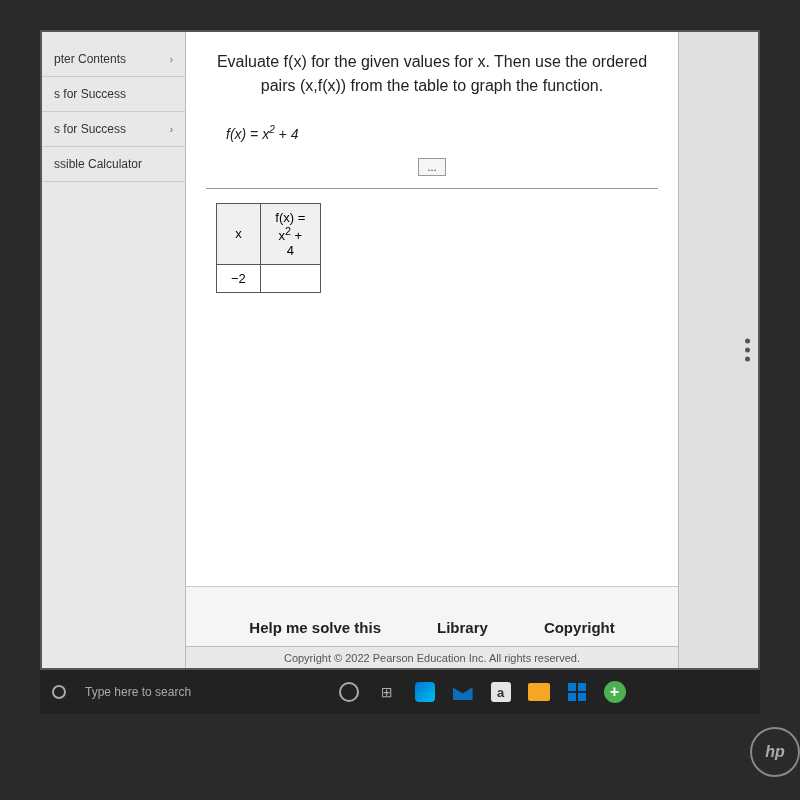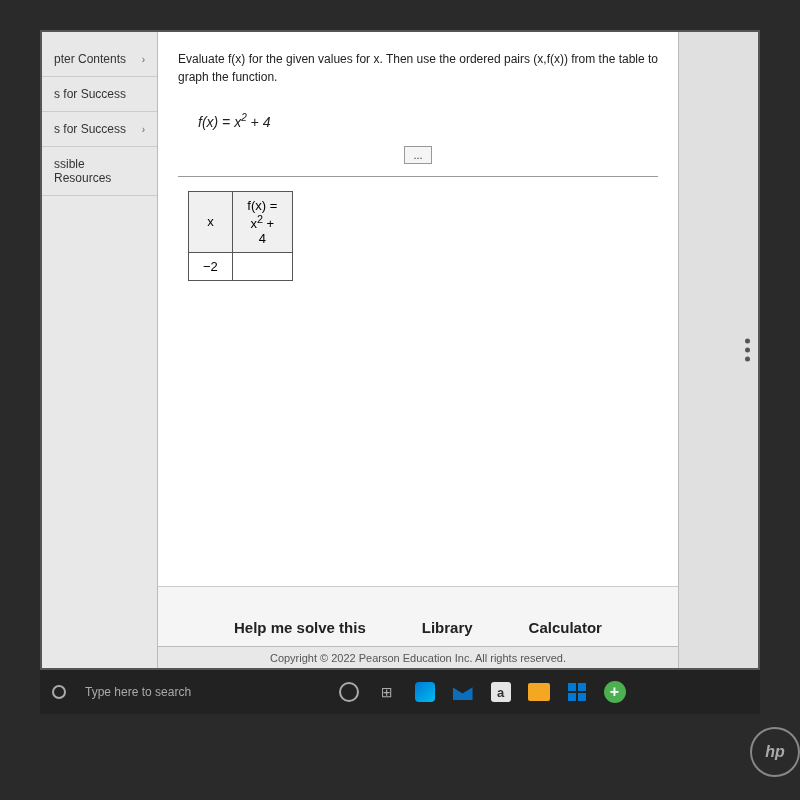--- a/index.html
+++ b/index.html
@@ -30,21 +30,21 @@
       background: #d0d0d0;
       margin: 30px auto 0;
       position: relative;
       display: flex;
       overflow: hidden;
       border: 2px solid #555;
     }
 
     
     .sidebar {
-      width: 116px;
+      width: 144px;
       background: #e8e8e8;
       border-right: 1px solid #bbb;
       padding: 10px 0;
       flex-shrink: 0;
     }
 
     .sidebar-item {
       padding: 10px 12px;
       font-size: 12px;
       color: #333;
@@ -71,24 +71,25 @@
 
     
     .problem-area {
       flex: 1;
       padding: 18px 20px;
       background: #fff;
       overflow: auto;
     }
 
     .problem-text {
-      font-size: 12px;
+      font-size: 16px;
       color: #222;
       line-height: 1.5;
       margin-bottom: 26px;
+      text-align: center;
     }
 
     .formula-box {
       font-size: 14px;
       color: #222;
       margin: 10px 0 16px 20px;
       font-style: italic;
     }
 
     .formula-box sup {
@@ -360,21 +361,21 @@
         <span class="sidebar-arrow">›</span>
       </div>
       <div class="sidebar-item">
         <span>s for Success</span>
       </div>
       <div class="sidebar-item">
         <span>s for Success</span>
         <span class="sidebar-arrow">›</span>
       </div>
       <div class="sidebar-item">
-        <span>ssible Resources</span>
+        <span>ssible Calculator</span>
       </div>
     </div>
 
     <div class="main-content">
       <div class="content-wrapper">
         <div class="problem-area">
 
           <p class="problem-text">Evaluate f(x) for the given values for x.  Then use the ordered pairs (x,f(x)) from the table to graph the function.</p>
 
           <div class="formula-box">
@@ -402,21 +403,21 @@
                 </td>
               </tr>
             </tbody>
           </table>
 
         </div>
 
         <div class="bottom-bar">
           <button class="bottom-btn">Help me solve this</button>
           <button class="bottom-btn">Library</button>
-          <button class="bottom-btn">Calculator</button>
+          <button class="bottom-btn">Copyright</button>
         </div>
 
         <div class="copyright-bar">
           <span>Copyright © 2022 Pearson Education Inc. All rights reserved.</span>
         </div>
       </div>
     </div>
 
     <div class="graph-panel">
       <div class="graph-dots">

